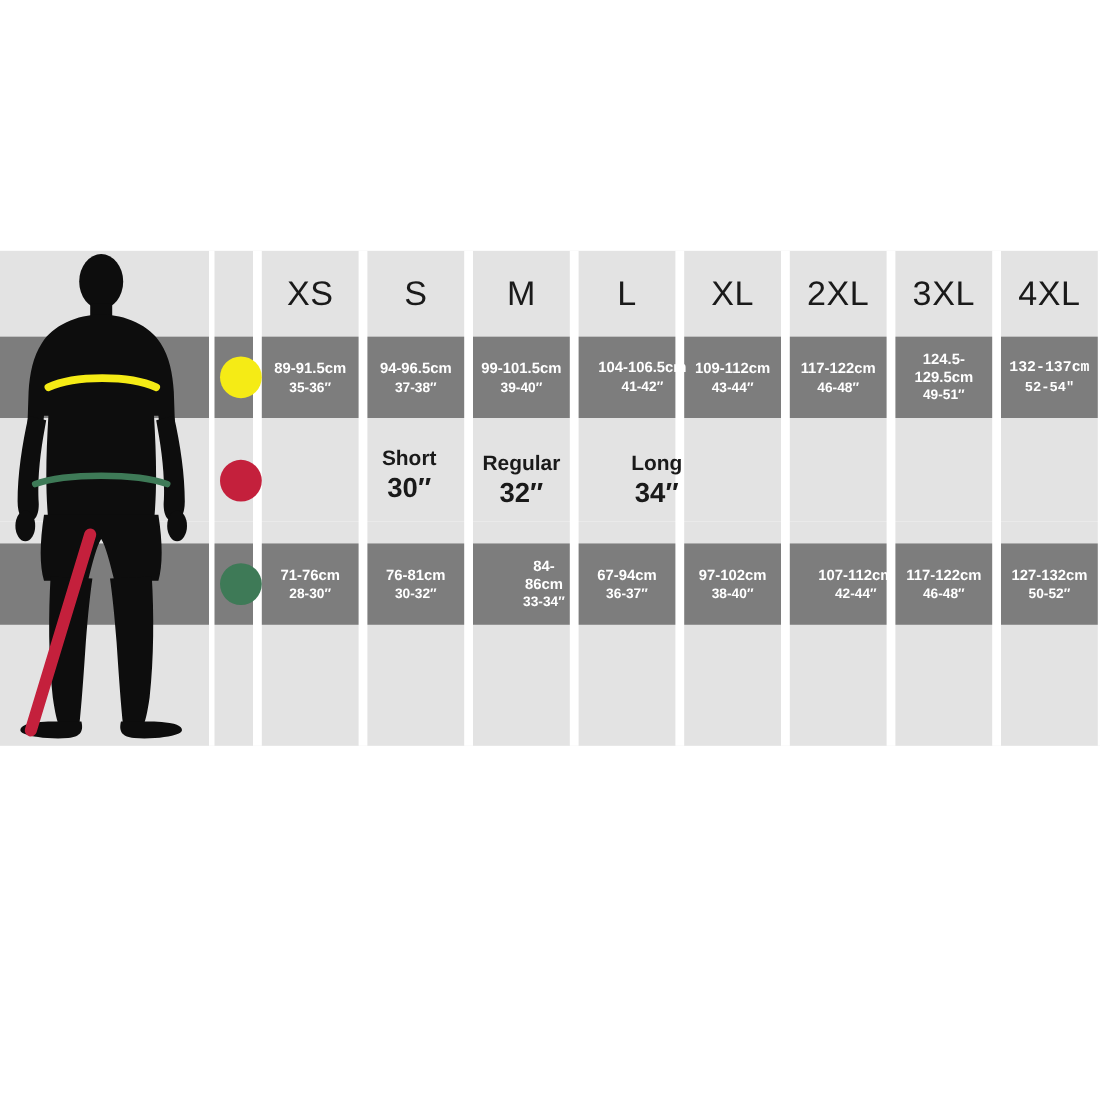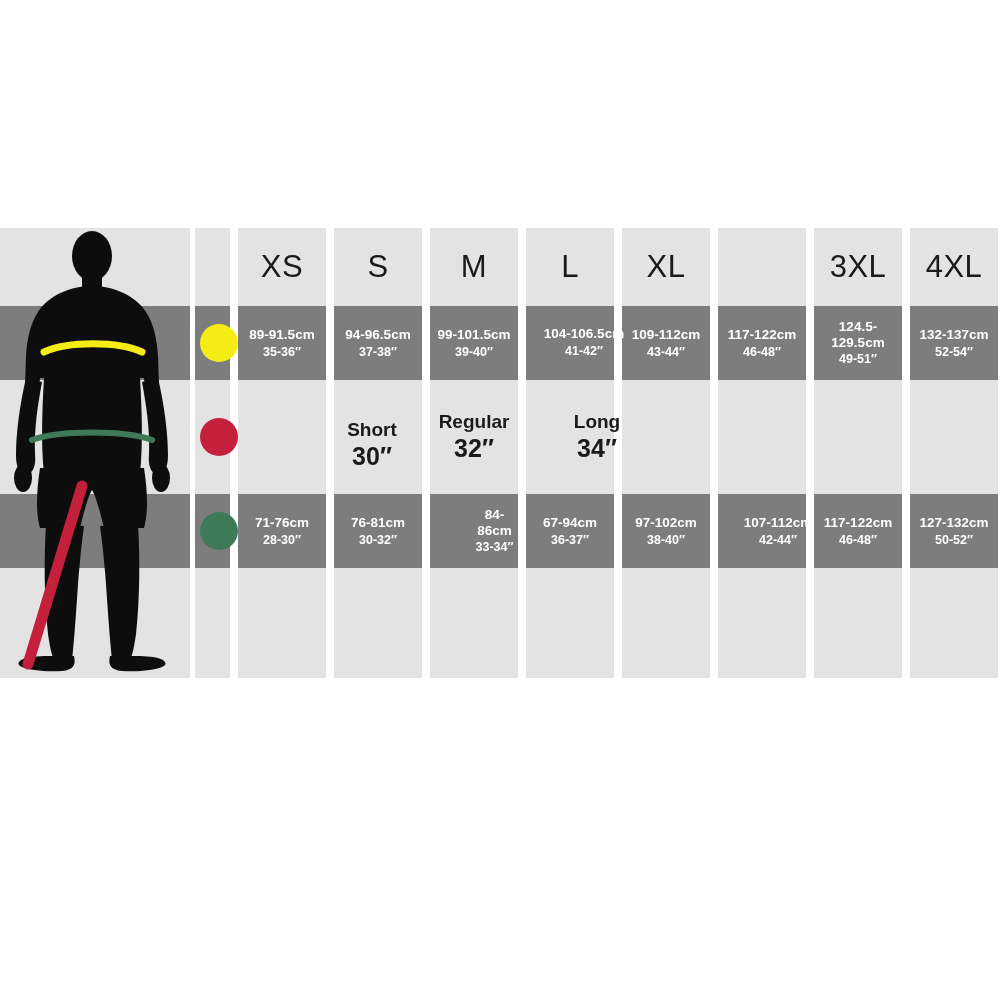--- a/index.html
+++ b/index.html
@@ -119,20 +119,21 @@
         <div class="cell" style="background: rgb(255, 255, 255); left: 710px; top: 0px; width: 8px; height: 450px;"></div>
         <div class="cell" style="background: rgb(255, 255, 255); left: 806px; top: 0px; width: 8px; height: 450px;"></div>
         <div class="cell" style="background: rgb(255, 255, 255); left: 902px; top: 0px; width: 8px; height: 450px;"></div>
         <div class="cell" style="background: rgb(255, 255, 255); left: 998px; top: 0px; width: 8px; height: 450px;"></div>
         <div class="cell" style="background: rgb(255, 255, 255); left: 190px; top: 0px; width: 5px; height: 450px;"></div>
         <div class="cell hdr-size" style="left: 238px; top: 0px; width: 88px; height: 78px; background: transparent;">XS</div>
         <div class="cell hdr-size" style="left: 334px; top: 0px; width: 88px; height: 78px; background: transparent;">S</div>
         <div class="cell hdr-size" style="left: 430px; top: 0px; width: 88px; height: 78px; background: transparent;">M</div>
         <div class="cell hdr-size" style="left: 526px; top: 0px; width: 88px; height: 78px; background: transparent;">L</div>
         <div class="cell hdr-size" style="left: 622px; top: 0px; width: 88px; height: 78px; background: transparent;">XL</div>
+        <div class="cell hdr-size" style="left: 718px; top: 0px; width: 88px; height: 78px; background: transparent;">2XL</div>
         <div class="cell hdr-size" style="left: 814px; top: 0px; width: 88px; height: 78px; background: transparent;">3XL</div>
         <div class="cell hdr-size" style="left: 910px; top: 0px; width: 88px; height: 78px; background: transparent;">4XL</div>
         <div class="dot" style="background: rgb(245, 235, 21); left: 200px; top: 96px;"></div>
         <div class="dot" style="background: rgb(196, 32, 60); left: 200px; top: 190px;"></div>
         <div class="dot" style="background: rgb(62, 122, 87); left: 200px; top: 284px;"></div>
         <div class="cell " style="left: 238px; top: 78px; width: 88px; height: 74px; background: transparent;">
           <div class="meas">
             <span class="cm">89-91.5cm</span>
             <span class="inch">35-36″</span>
           </div>
@@ -166,28 +167,28 @@
             <span class="cm">117-122cm</span>
             <span class="inch">46-48″</span>
           </div>
         </div>
         <div class="cell " style="left: 814px; top: 78px; width: 88px; height: 74px; background: transparent;">
           <div class="meas">
             <span class="cm">124.5-129.5cm</span>
             <span class="inch">49-51″</span>
           </div>
         </div>
-        <div class="cell " style="left: 910px; top: 78px; width: 88px; height: 74px; background: transparent;">
+        <div class="cell " style="left: 910px; top: 78px; width: 88px; height: 74px; background: transparent; font-family: Liberation Mono, monospace;">
           <div class="meas">
             <span class="cm">132-137cm</span>
             <span class="inch">52-54″</span>
           </div>
         </div>
         <div class="cell " style="left: 238px; top: 172px; width: 88px; height: 74px; background: transparent;"></div>
-        <div class="cell " style="left: 334px; top: 180px; width: 76px; height: 74px; background: transparent;">
+        <div class="cell " style="left: 334px; top: 168px; width: 76px; height: 74px; background: transparent;">
           <div class="leg">
             <span class="name">Short</span>
             <span class="val">30″</span>
           </div>
         </div>
         <div class="cell " style="left: 430px; top: 172px; width: 88px; height: 74px; background: transparent;">
           <div class="leg">
             <span class="name">Regular</span>
             <span class="val">32″</span>
           </div>

